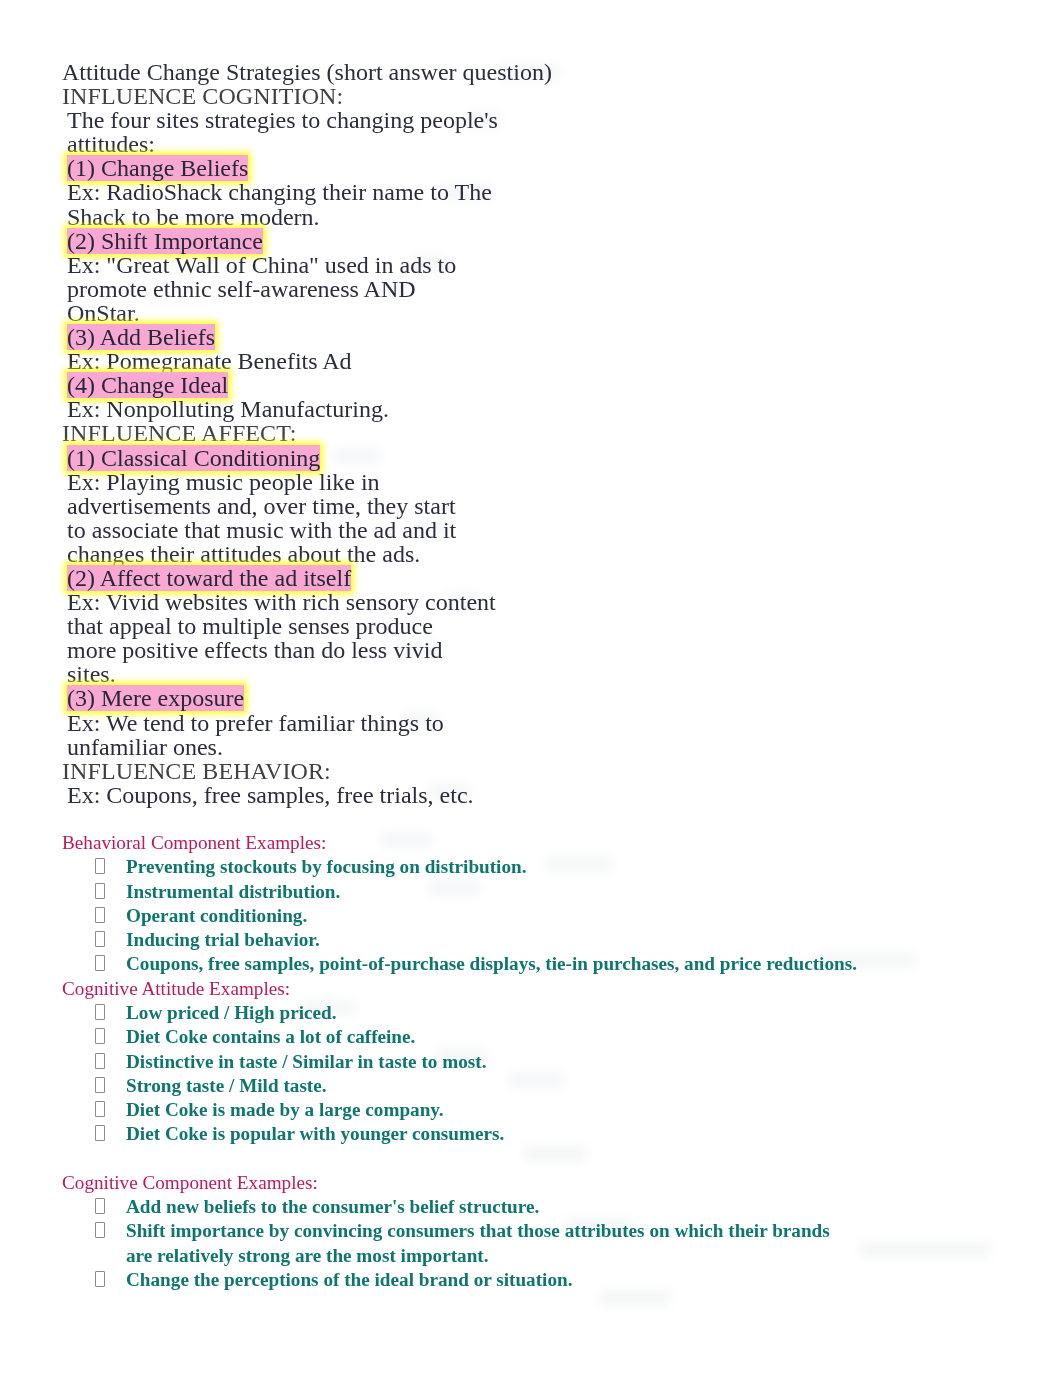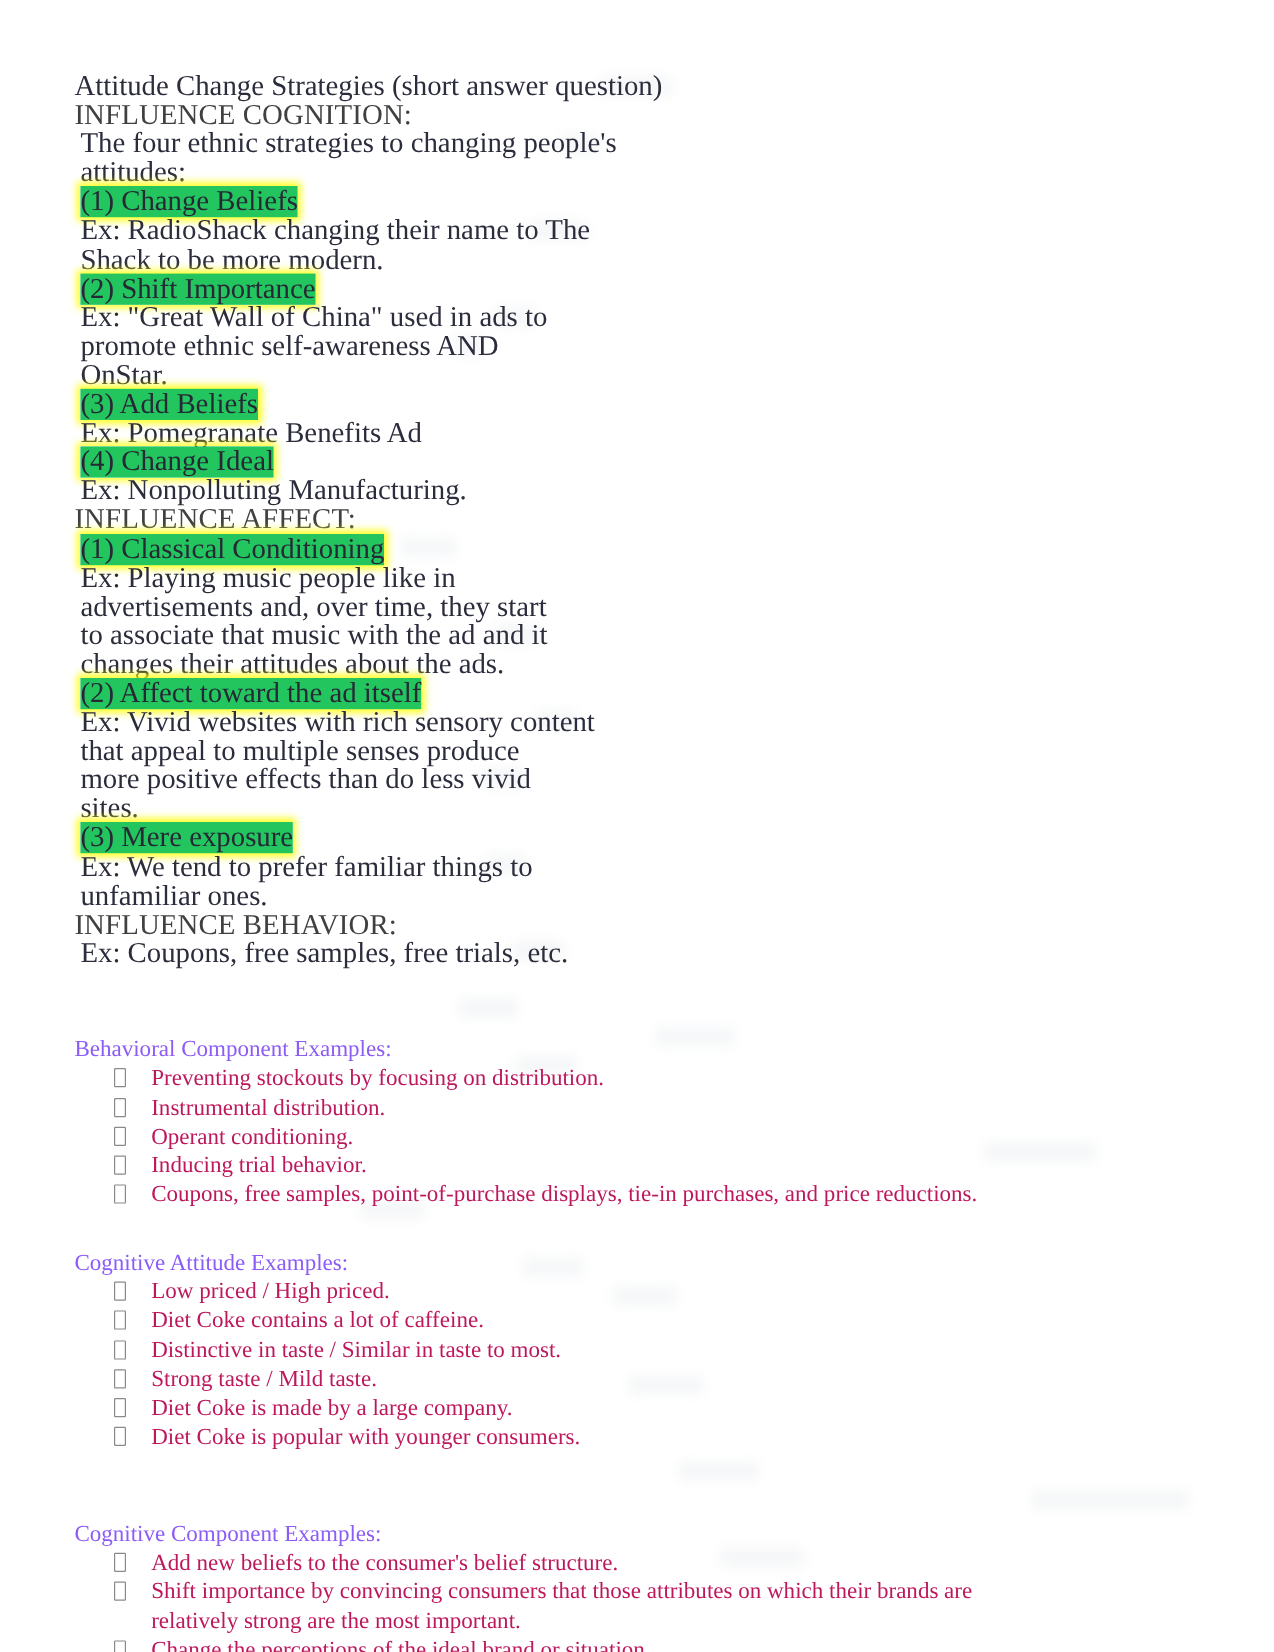--- a/index.html
+++ b/index.html
@@ -48,37 +48,36 @@
     white-space: pre-wrap;
   }
   .line.indent {
     padding-left: 5px;
   }
   .hdr-red {
     color: #404040;
     letter-spacing: 0.1px;
   }
   .hl {
-    background: #22c55e;
+    background: #f9a8d4;
     box-shadow: 0 0 6px 3px rgba(255,255,0,0.85);
     color: #262836;
   }
 
   .spacer {
     height: 24px;
   }
 
   
   .section {
     font-size: 19.2px;
     line-height: 24.3px;
   }
   .section-title {
-    color: #8b5cf6;
-    margin-top: 32px;
+    color: #be185d;
   }
   .bullets {
     list-style: none;
     margin: 0;
     padding: 0;
   }
   .bullet-row {
     display: flex;
     align-items: flex-start;
     color: #fc0808;
@@ -96,22 +95,23 @@
   .tofu {
     display: inline-block;
     width: 8px;
     height: 14px;
     border: 1.4px solid #8a8a8a;
     border-radius: 1px;
     vertical-align: -2px;
   }
   .bullet-text {
     flex: 1 1 auto;
-    color: #be185d;
+    color: #0f766e;
     max-width: 760px;
+    font-weight: bold;
   }
   .bullet-text.wide {
     max-width: 730px;
   }
 </style>
 </head>
 <body>
 
 <div class="smudge-layer">
   <div class="smudge" style="left:498px;top:64px;width:62px;height:16px;"></div>
@@ -136,21 +136,21 @@
   <div class="smudge" style="left:566px;top:1218px;width:66px;height:16px;"></div>
   <div class="smudge" style="left:860px;top:1242px;width:130px;height:16px;"></div>
   <div class="smudge" style="left:600px;top:1290px;width:70px;height:16px;"></div>
 </div>
 
 <div class="page">
 
   <div class="block-tight" id="top-block">
       <div class="line">Attitude Change Strategies (short answer question)</div>
       <div class="line"><span class="hdr-red">INFLUENCE COGNITION:</span></div>
-      <div class="line indent">The four ethnic strategies to changing people's</div>
+      <div class="line indent">The four sites strategies to changing people's</div>
       <div class="line indent">attitudes:</div>
       <div class="line indent"><span class="hl">(1) Change Beliefs</span></div>
       <div class="line indent">Ex: RadioShack changing their name to The</div>
       <div class="line indent">Shack to be more modern.</div>
       <div class="line indent"><span class="hl">(2) Shift Importance</span></div>
       <div class="line indent">Ex: "Great Wall of China" used in ads to</div>
       <div class="line indent">promote ethnic self-awareness AND</div>
       <div class="line indent">OnStar.</div>
       <div class="line indent"><span class="hl">(3) Add Beliefs</span></div>
       <div class="line indent">Ex: Pomegranate Benefits Ad</div>

